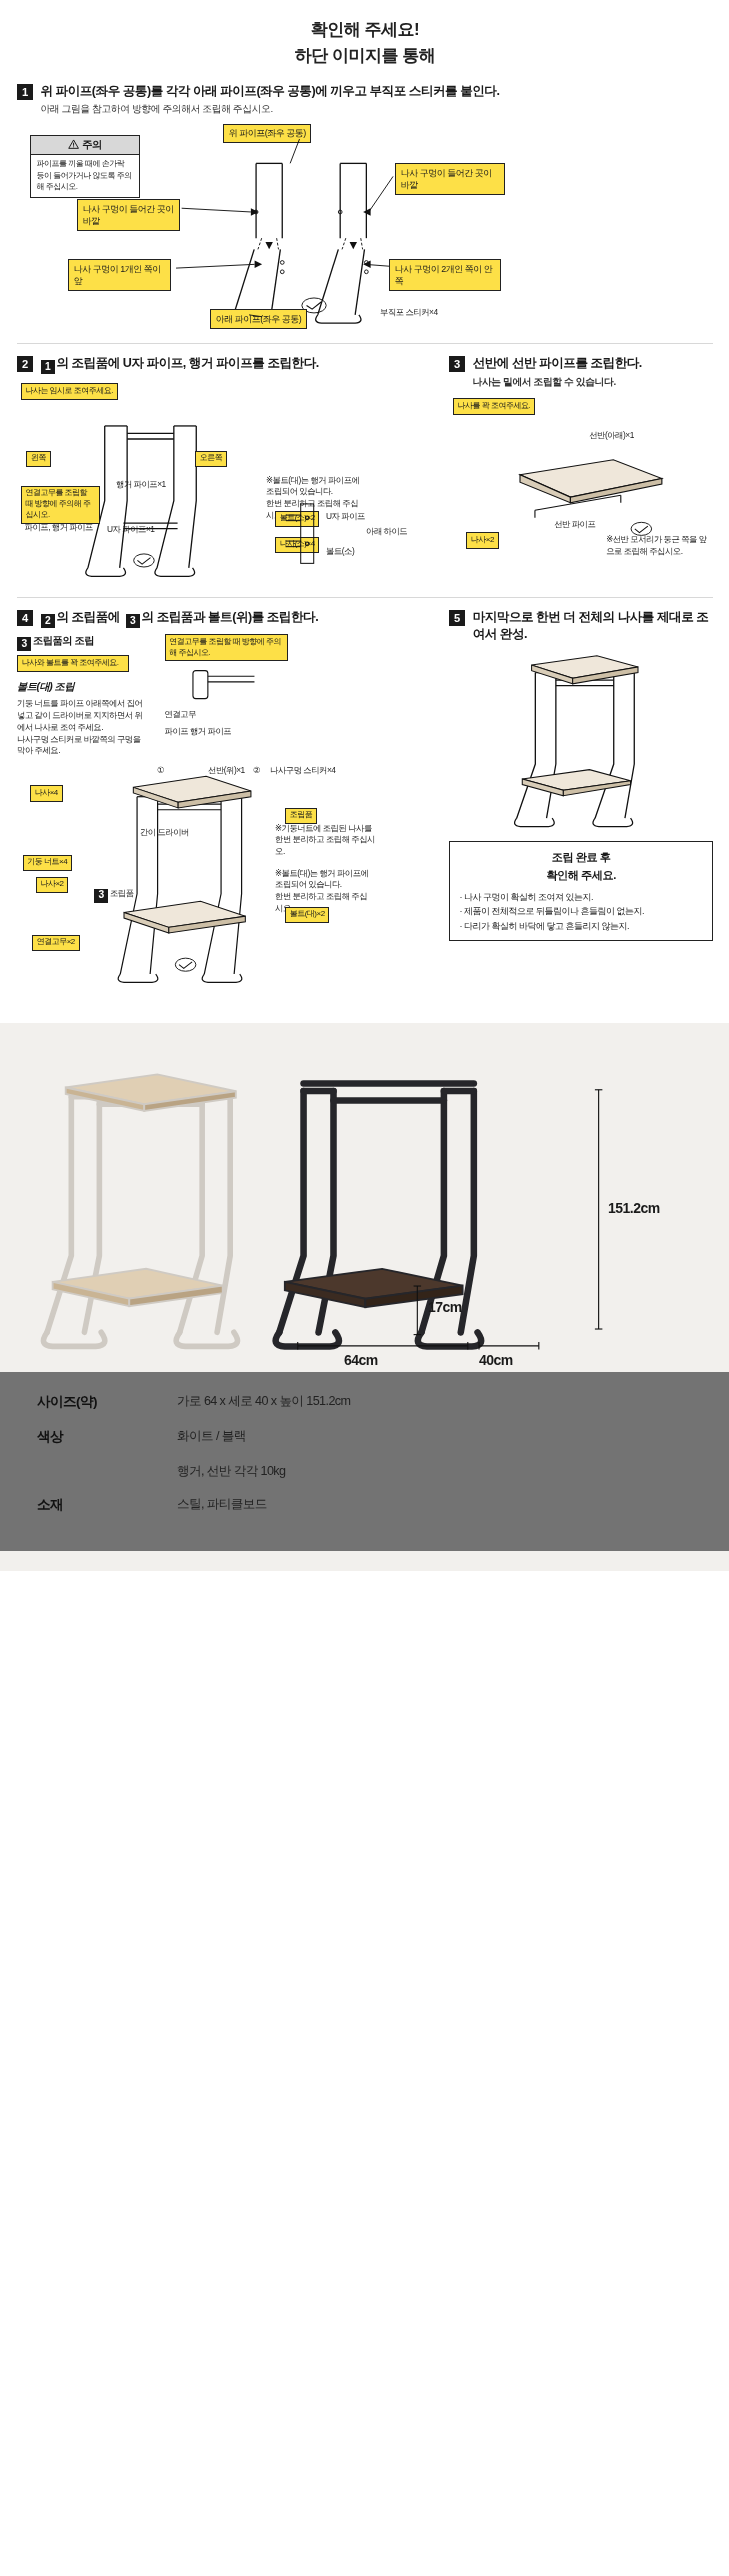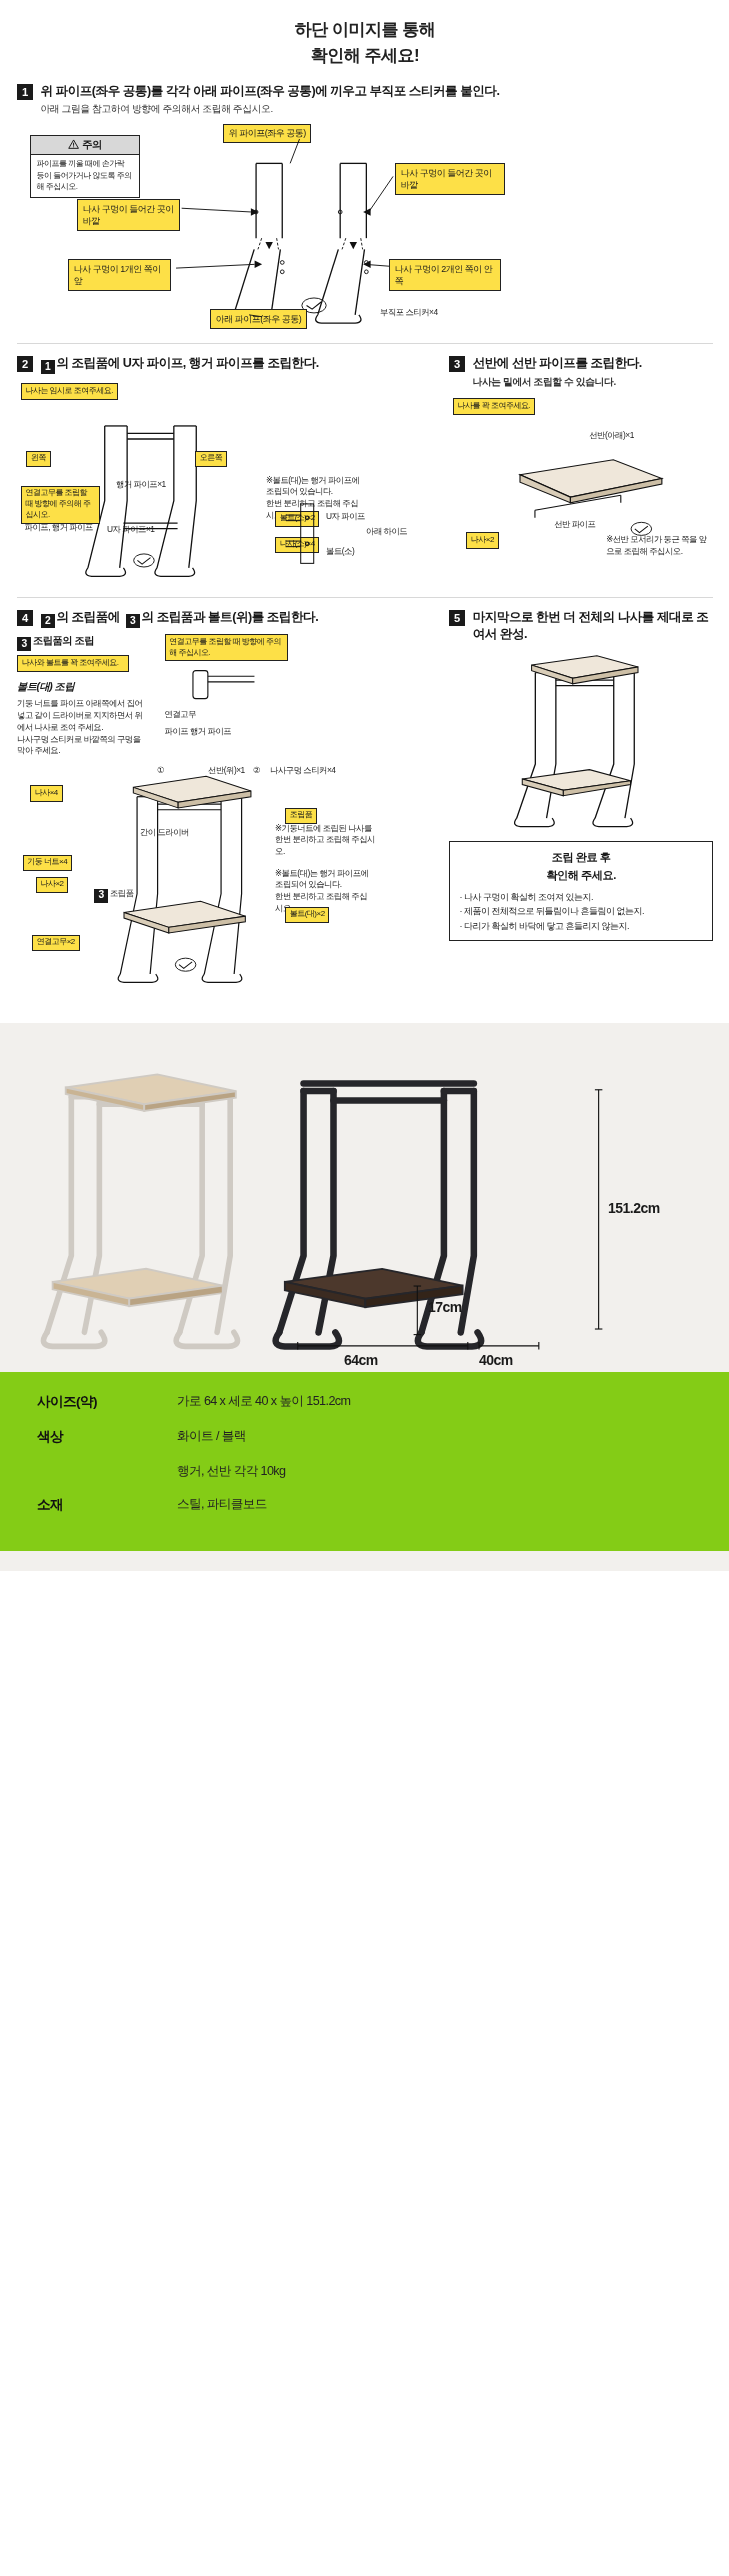--- a/index.html
+++ b/index.html
@@ -103,35 +103,35 @@
     font-size:28px;
     letter-spacing:-0.5px;
     color:#111;
     position:relative;
   }
   .prod-title .dot {
     display:inline-block;width:8.4px;height:8.4px;border-radius:50%;
     background:#c9c4bd; margin-left:2.8px; vertical-align:5.6px;
   }
 
-  .specs { padding: 13px 37px 28px; background:#84cc16; }
+  .specs { padding: 13px 37px 28px; background:#737373; }
   .specrow { display:flex; align-items:flex-start; padding:8.4px 0; }
   .specrow .k { width:140px; font-size:13.6px; font-weight:bold; letter-spacing:-0.6px; color:#111; }
   .specrow .v { font-size:12.6px; letter-spacing:-0.6px; color:#222; }
 
   .dimtxt { font-size:14px; font-weight:bold; letter-spacing:-0.5px; }
 </style>
 </head>
 <body>
 
 <div class="page">
 
   <div class="header">
+    <div class="line">확인해 주세요!</div>
     <div class="line">하단 이미지를 통해</div>
-    <div class="line">확인해 주세요!</div>
   </div>
 
   <div class="steps">
 
     <div>
       <div class="step-head">
         <div class="numbox">1</div>
         <div class="step-title">위 파이프(좌우 공통)를 각각 아래 파이프(좌우 공통)에 끼우고 부직포 스티커를 붙인다.</div>
       </div>
       <div class="step-sub">아래 그림을 참고하여 방향에 주의해서 조립해 주십시오.</div>

